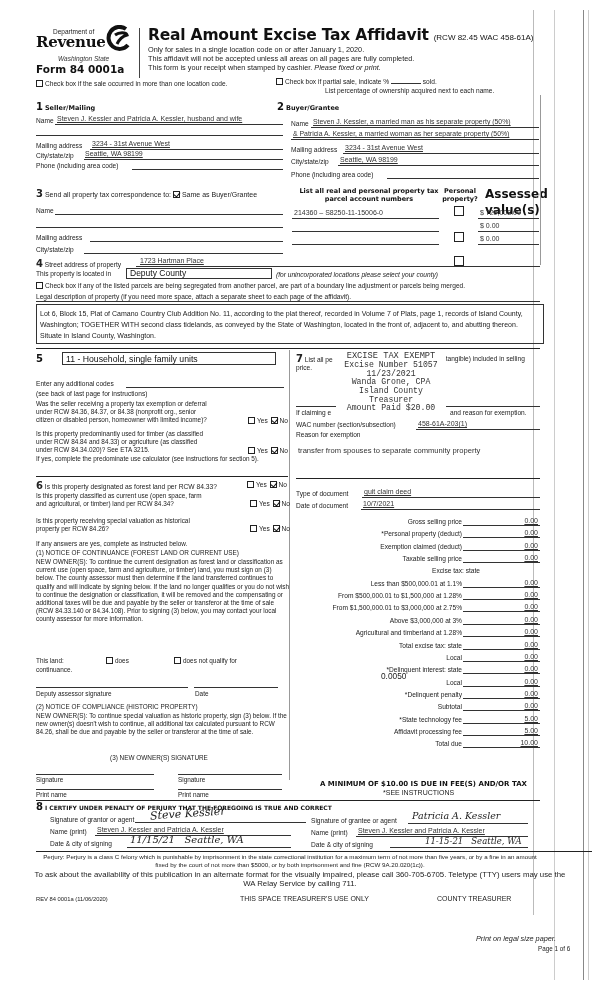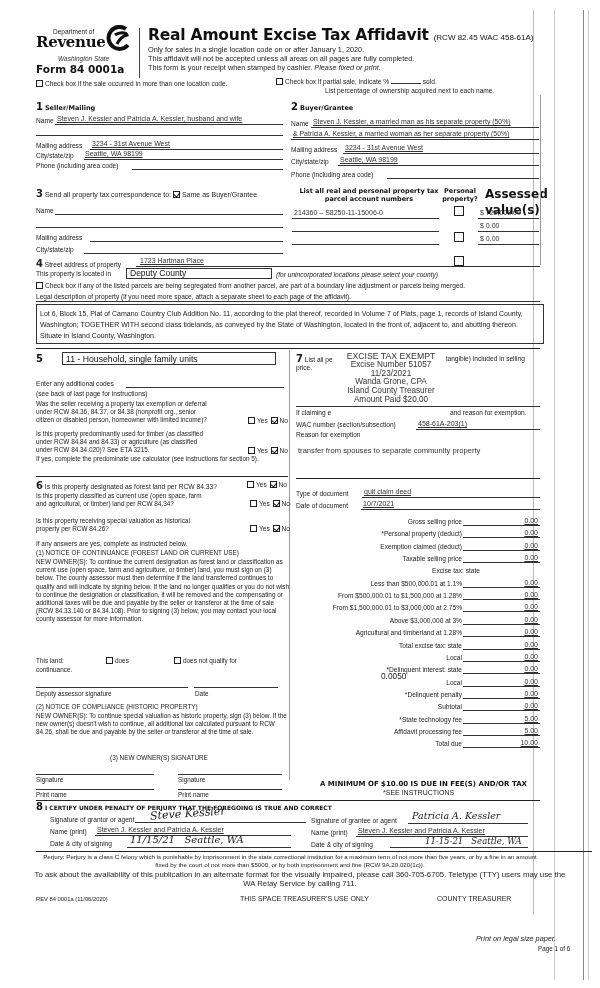--- a/index.html
+++ b/index.html
@@ -12,21 +12,21 @@
   .hr { position: absolute; border-top: 1.3px solid #222; height: 0; }
   .vr { position: absolute; border-left: 1px solid #999; width: 0; }
   .cb { display: inline-block; width: 7px; height: 7px; border: 1px solid #222; vertical-align: -1px; margin-right: 2px; position: relative; background: #fff; }
   .cb.checked::after { content: ""; position: absolute; left: 1px; top: -1px; width: 3px; height: 5px; border-right: 1.4px solid #111; border-bottom: 1.4px solid #111; transform: rotate(40deg); }
   .secnum { font-family: "DejaVu Sans", sans-serif; font-weight: bold; font-size: 10px; }
   .sectitle { font-family: "DejaVu Sans", sans-serif; font-weight: bold; font-size: 6.5px; }
   .bold { font-weight: normal; }
   .ital { font-style: italic; }
   .money { position: absolute; width: 90px; text-align: right; font-size: 7px; color: #333; }
   .para { font-family: "Liberation Sans", sans-serif; font-size: 6.4px; color: #222; line-height: 1.28; }
-  .stamp { font-family: Liberation Sans, sans-serif; font-size: 8.2px; color: #333; text-align: center; line-height: 1.05; background: #fff; }
+  .stamp { font-family: Liberation Mono, monospace; font-size: 8.2px; color: #333; text-align: center; line-height: 1.05; background: #fff; }
   .hand { font-family: "DejaVu Serif", serif; font-style: italic; color: #222; }
   .box { position: absolute; border: 1px solid #333; }
 </style>
 </head>
 <body>
 
 <div class="vr" style="left:554px;top:10px;height:970px;border-color:#ccc;"></div>
 <div class="vr" style="left:583px;top:10px;height:970px;border-color:#888;"></div>
 <div class="vr" style="left:588px;top:10px;height:970px;border-color:#ccc;"></div>
 <div class="vr" style="left:533px;top:10px;height:905px;border-color:#bbb;"></div>
@@ -87,21 +87,21 @@
   <span class="cb checked"></span><span>Same as Buyer/Grantee</span>
 </div>
 <div class="abs lbl" style="left:36px;top:207px;">Name</div>
 <div class="line" style="left:55px;top:214px;width:228px;"></div>
 <div class="line" style="left:36px;top:227px;width:247px;"></div>
 <div class="abs lbl" style="left:36px;top:234px;">Mailing address</div>
 <div class="line" style="left:90px;top:241px;width:193px;"></div>
 <div class="abs lbl" style="left:36px;top:246px;">City/state/zip</div>
 <div class="line" style="left:84px;top:253px;width:199px;"></div>
 
-<div class="abs" style="left:291px;top:101px;">
+<div class="abs" style="left:277px;top:101px;">
   <span class="secnum">2</span>
   <span class="sectitle">Buyer/Grantee</span>
 </div>
 <div class="abs lbl" style="left:291px;top:120px;">Name</div>
 <div class="abs fill" style="left:313px;top:118px;font-size:6.9px;">Steven J. Kessler, a married man as his separate property (50%)</div>
 <div class="line" style="left:311px;top:127px;width:228px;"></div>
 <div class="abs fill" style="left:293px;top:130px;font-size:6.9px;">&amp; Patricia A. Kessler, a married woman as her separate property (50%)</div>
 <div class="line" style="left:291px;top:139px;width:248px;"></div>
 <div class="abs lbl" style="left:291px;top:146px;">Mailing address</div>
 <div class="abs fill" style="left:345px;top:144px;">3234 - 31st Avenue West</div>

